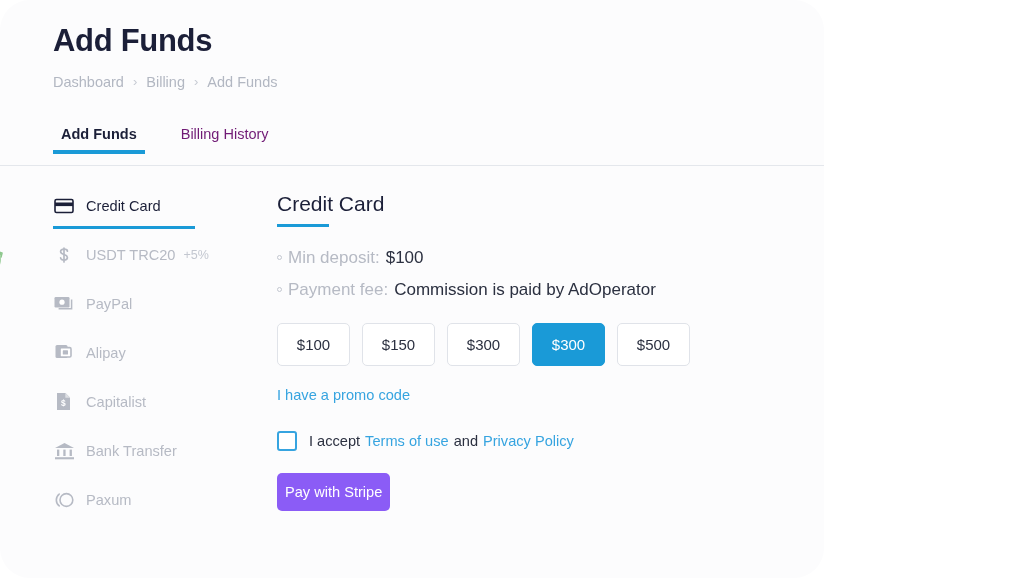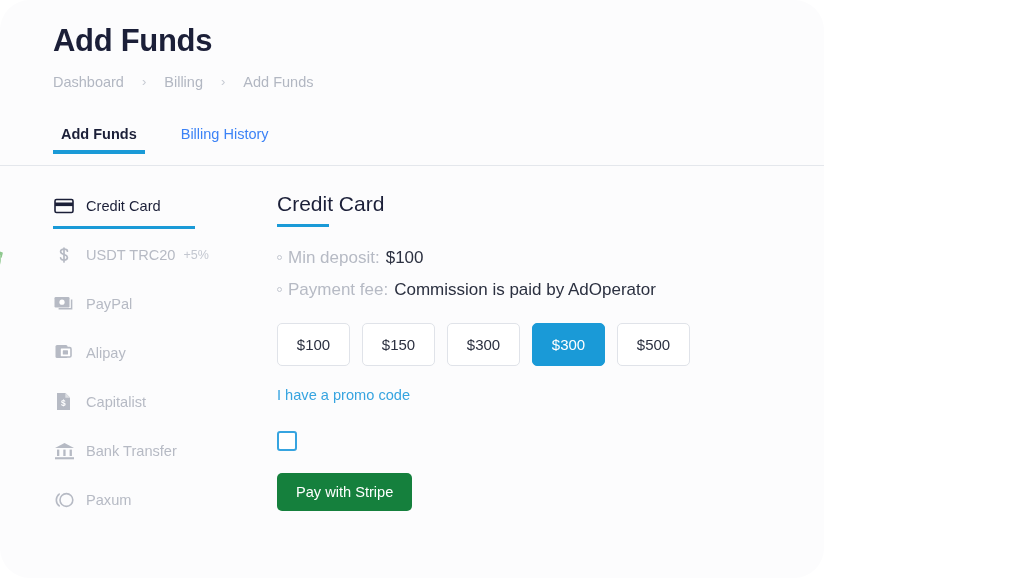--- a/index.html
+++ b/index.html
@@ -26,21 +26,21 @@
     color: #1b1f38;
     letter-spacing: -0.3px;
     line-height: 1.25;
   }
   .breadcrumb {
     margin-top: 13px;
     font-size: 14.5px;
     color: #b2b7c2;
     display: flex;
     align-items: center;
-    gap: 18px;
+    gap: 9px;
   }
   .breadcrumb .crumb { color: #b2b7c2; }
   .breadcrumb .sep { color: #c6cad3; font-size: 13px; }
 
   
   .tabbar {
     margin-top: 36px;
     position: relative;
     height: 40px;
     padding-left: 53px;
@@ -52,21 +52,21 @@
     content: "";
     position: absolute;
     left: 0; right: 0; bottom: 0;
     height: 1px;
     background: #e4e7ec;
   }
   .tab {
     position: relative;
     font-size: 14.5px;
     padding: 0 8px 11px 8px;
-    color: #3b82f6;
+    color: #701a75;
     cursor: pointer;
     white-space: nowrap;
   }
   .tab.active { color: #1b1f38; font-weight: bold; }
   .tab.active::after {
     content: "";
     position: absolute;
     left: 0; right: 0; bottom: -1px;
     height: 4px;
     background: #1a9ad7;
@@ -205,24 +205,24 @@
     background: #ffffff;
     flex: none;
     cursor: pointer;
   }
   .accept-text { display: flex; gap: 5px; align-items: baseline; }
   .accept-text .lnk { color: #36a4e0; cursor: pointer; }
 
   .pay-btn {
     margin-top: 22px;
     height: 38px;
-    padding: 0 19px;
+    padding: 0 8px;
     border: none;
     border-radius: 5px;
-    background: #15803d;
+    background: #8b5cf6;
     color: #ffffff;
     font-size: 14.6px;
     font-family: "Liberation Sans", sans-serif;
     cursor: pointer;
   }
 </style>
 </head>
 <body>
 
 <div class="page">
@@ -360,19 +360,25 @@
         <button class="amount">$150</button>
         <button class="amount">$300</button>
         <button class="amount selected">$300</button>
         <button class="amount">$500</button>
       </div>
 
       <div class="promo-link">I have a promo code</div>
 
       <div class="accept-row">
         <div class="checkbox"></div>
+        <div class="accept-text">
+          <span>I accept</span>
+          <span class="lnk">Terms of use</span>
+          <span>and</span>
+          <span class="lnk">Privacy Policy</span>
+        </div>
       </div>
 
       <button class="pay-btn">Pay with Stripe</button>
     </div>
 
   </div>
 </div>
 
 </body></html>

